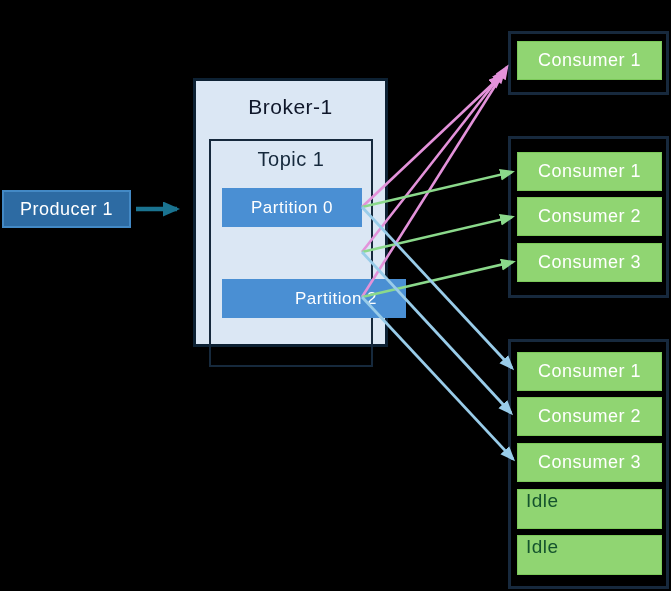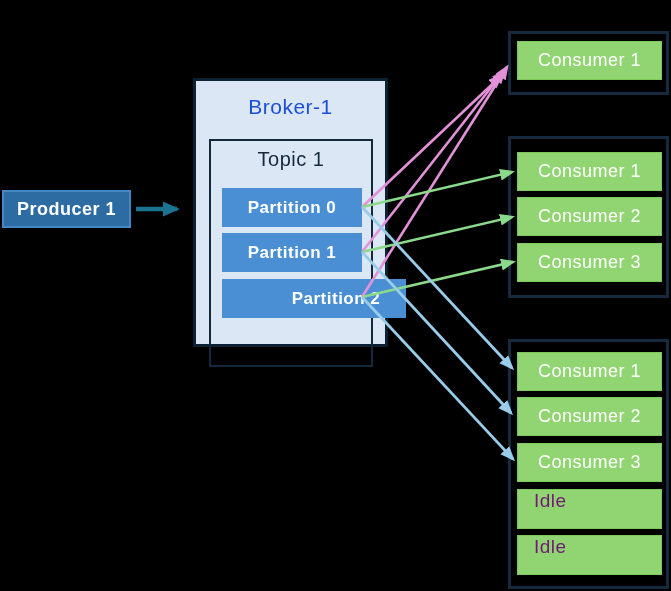--- a/index.html
+++ b/index.html
@@ -5,43 +5,43 @@
   html,body{margin:0;padding:0;background:#000;}
   .canvas{
     position:relative;width:671px;height:591px;background:#000000;
     font-family:"Liberation Sans",sans-serif;overflow:hidden;
   }
   
   .producer{
     position:absolute;left:2px;top:190px;width:129px;height:38px;
     background:#2d6ba3;border:2px solid #4389c5;box-sizing:border-box;
     display:flex;align-items:center;justify-content:center;
-    color:#fff;font-size:18px;letter-spacing:.5px;font-weight:bold;
+    color:#fff;font-size:18px;letter-spacing:.5px;
   }
   
   .broker{
     position:absolute;left:193px;top:78px;width:195px;height:269px;
     background:#dbe7f4;border:3px solid #0d2133;box-sizing:border-box;
   }
   .broker-title{
     display:block;text-align:center;margin-top:14px;
-    color:#1d4ed8;font-size:21px;letter-spacing:.5px;
+    color:#0f172a;font-size:21px;letter-spacing:.5px;
   }
   .topic{
     position:absolute;left:209px;top:139px;width:164px;height:228px;
     border:2px solid #16293c;box-sizing:border-box;
   }
   .topic-title{
     display:block;text-align:center;margin-top:7px;
     color:#16293c;font-size:20px;letter-spacing:.5px;
   }
   .partition{
     position:absolute;left:11px;width:140px;height:39px;
     background:#4a8fd3;color:#ffffff;font-size:17px;letter-spacing:.5px;
-    display:flex;align-items:center;justify-content:center;font-weight:bold;
+    display:flex;align-items:center;justify-content:center;
   }
   .p0{top:47px;} .p1{top:92px;} .p2{top:138px;padding-left:44px;}
   
   .group{
     position:absolute;left:508px;width:161px;
     border:3px solid #17293d;box-sizing:border-box;background:transparent;
   }
   .group-1{top:31px;height:64px;}
   .group-2{top:136px;height:162px;}
   .group-3{top:339px;height:250px;}
@@ -50,21 +50,21 @@
     background:#90d572;border:1px solid #7cc95a;box-sizing:border-box;
     color:#ffffff;font-size:18px;letter-spacing:.5px;
     display:flex;align-items:center;justify-content:center;
   }
   .g1-c1{top:7px;}
   .g2-c1{top:13px;} .g2-c2{top:58px;} .g2-c3{top:104px;}
   .g3-c1{top:10px;} .g3-c2{top:55px;} .g3-c3{top:101px;}
   .g3-c4{top:147px;height:40px;} .g3-c5{top:193px;height:40px;}
   .consumer.has-idle{justify-content:flex-end;padding-right:22px;align-items:flex-end;padding-bottom:4px;}
   .idle-tag{
-    position:absolute;left:16px;top:1px;color:#701a75;font-size:19px;
+    position:absolute;left:8px;top:1px;color:#14532d;font-size:19px;
     z-index:3;line-height:1;
   }
   
   .arrows{position:absolute;left:0;top:0;z-index:10;pointer-events:none;}
 </style>
 </head>
 <body>
 
 <div class="canvas">
 
@@ -73,23 +73,20 @@
   </div>
 
   <div class="broker">
     <span class="broker-title">Broker-1</span>
   </div>
 
   <div class="topic">
     <span class="topic-title">Topic 1</span>
     <div class="partition p0">
       <span>Partition 0</span>
-    </div>
-    <div class="partition p1">
-      <span>Partition 1</span>
     </div>
     <div class="partition p2">
       <span>Partition 2</span>
     </div>
   </div>
 
   <div class="group group-1">
     <div class="consumer g1-c1">
       <span>Consumer 1</span>
     </div>

